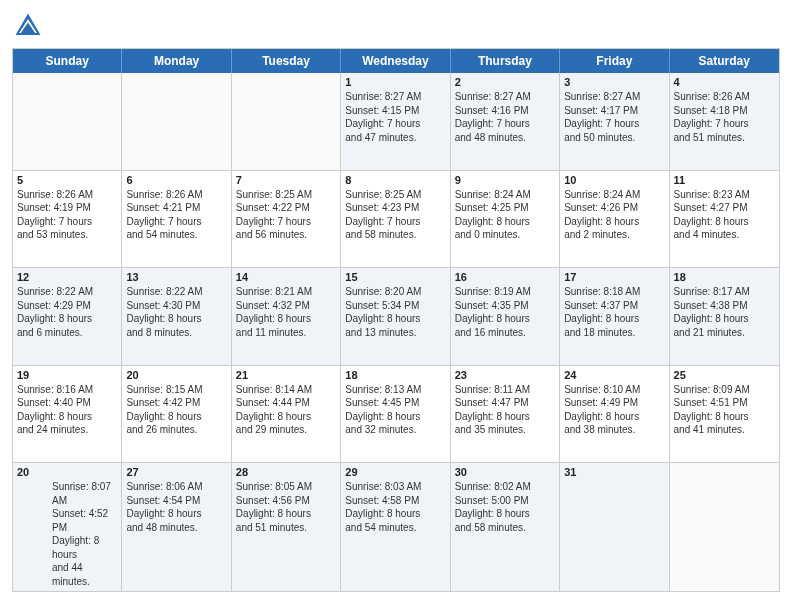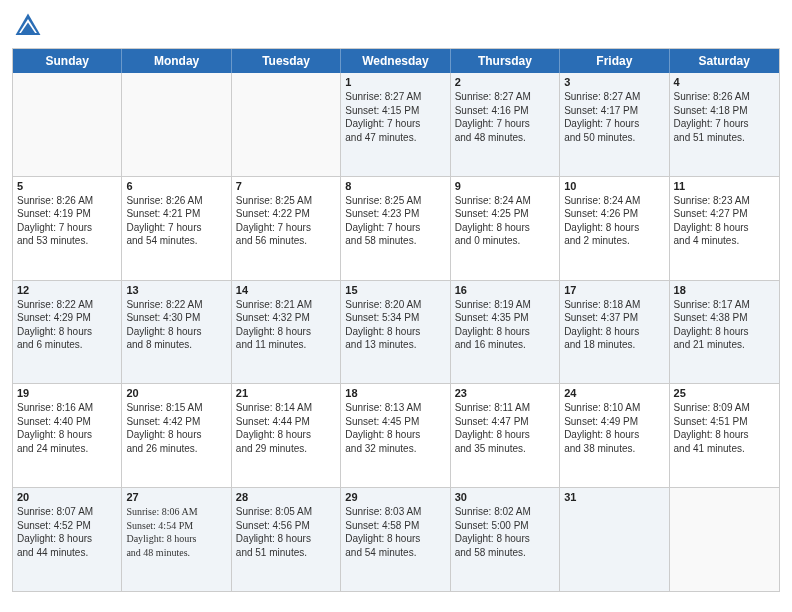--- a/index.html
+++ b/index.html
@@ -331,28 +331,28 @@
             <div class="day-num">25</div>
             <div class="cell-text" style="white-space: pre-line;">Sunrise: 8:09 AM
 Sunset: 4:51 PM
 Daylight: 8 hours
 and 41 minutes.</div>
           </div>
         </div>
         <div class="cal-row">
           <div class="cal-cell shaded">
             <div class="day-num">20</div>
-            <div class="cell-text" style="white-space: pre-line;">Sunrise: 8:07 AM
+            <div class="cell-text" style="white-space: pre-line; margin-left: 35px;">Sunrise: 8:07 AM
 Sunset: 4:52 PM
 Daylight: 8 hours
 and 44 minutes.</div>
           </div>
           <div class="cal-cell shaded">
             <div class="day-num">27</div>
-            <div class="cell-text" style="white-space: pre-line; font-family: Liberation Serif, serif;">Sunrise: 8:06 AM
+            <div class="cell-text" style="white-space: pre-line;">Sunrise: 8:06 AM
 Sunset: 4:54 PM
 Daylight: 8 hours
 and 48 minutes.</div>
           </div>
           <div class="cal-cell shaded">
             <div class="day-num">28</div>
             <div class="cell-text" style="white-space: pre-line;">Sunrise: 8:05 AM
 Sunset: 4:56 PM
 Daylight: 8 hours
 and 51 minutes.</div>

